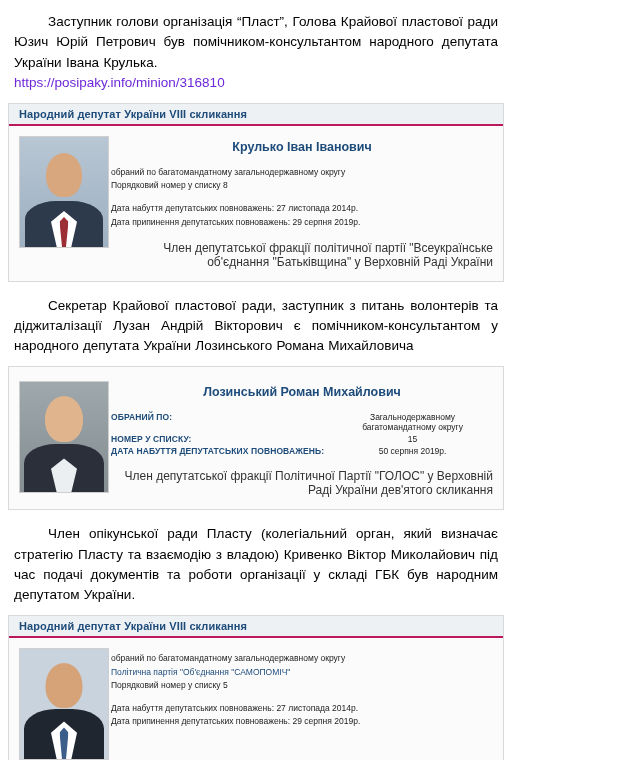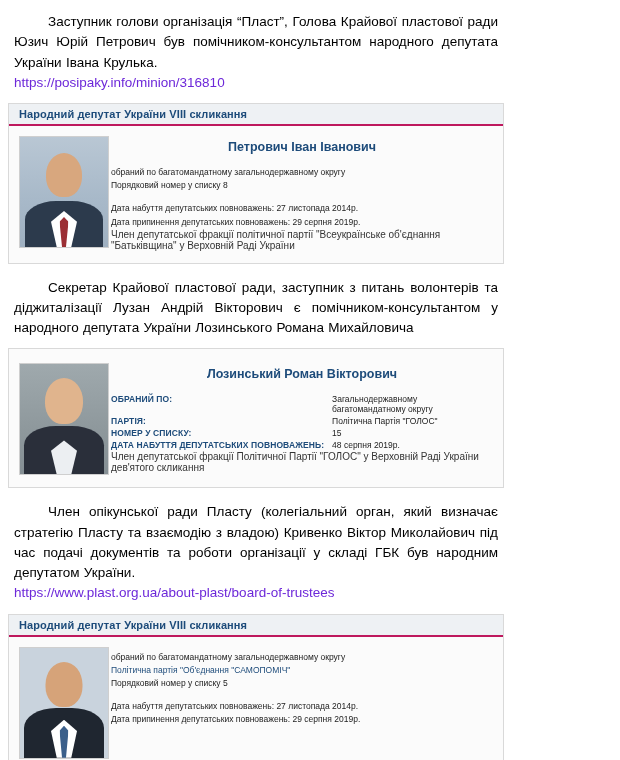--- a/index.html
+++ b/index.html
@@ -141,28 +141,28 @@
     text-align: left;
     padding-right: 8px;
     font-weight: bold;
     color: #1d4b7a;
     white-space: nowrap;
     width: 57%;
     text-transform: uppercase;
     letter-spacing: 0.1px;
   }
   .kv td.v {
-    text-align: left;
+    text-align: center;
     color: #222;
   }
   .footnote {
-    font-size: 10px;
+    font-size: 12px;
     color: #333;
-    text-align: left;
-    margin-top: 0;
+    text-align: right;
+    margin-top: 12px;
     width: 100%;
   }
   .spacer-sm { height: 14px; }
 </style>
 </head>
 <body>
 
 <div class="page">
 
   <p class="para first">Заступник голови організація “Пласт”, Голова Крайової пластової ради Юзич Юрій Петрович був помічником-консультантом народного депутата України Івана Крулька.</p>
@@ -174,21 +174,21 @@
       <div class="photo-wrap">
         <div class="photo">
           <div class="bg" style="background:linear-gradient(180deg,#b9c7d4 0%,#a8b9c9 55%,#9fb0c1 100%);"></div>
           <div class="head" style="top:16px;width:36px;height:44px;background:#d8a77e;"></div>
           <div class="body" style="bottom:0;width:78px;height:46px;background:#2c3a4c;"></div>
           <div class="shirt" style="height:36px;"></div>
           <div class="tie" style="height:30px;background:#9b2f35;"></div>
         </div>
       </div>
       <div class="info">
-        <div class="person-name">Петрович Іван Іванович</div>
+        <div class="person-name">Крулько Іван Іванович</div>
         <div class="lines-center">
           <div>обраний по багатомандатному загальнодержавному округу</div>
           <div>Порядковий номер у списку 8</div>
           <div class="gap"></div>
           <div>Дата набуття депутатських повноважень: 27 листопада 2014р.</div>
           <div>Дата припинення депутатських повноважень: 29 серпня 2019р.</div>
         </div>
         <div class="footnote">Член депутатської фракції політичної партії "Всеукраїнське об'єднання "Батьківщина" у Верховній Раді України</div>
       </div>
     </div>
@@ -203,50 +203,45 @@
       <div class="photo-wrap">
         <div class="photo">
           <div class="bg" style="background:linear-gradient(180deg,#9fa9ad 0%,#8e989c 60%,#858f94 100%);"></div>
           <div class="head" style="top:14px;width:38px;height:46px;background:#e0b48d;"></div>
           <div class="body" style="bottom:0;width:80px;height:48px;background:#2a2f3a;"></div>
           <div class="shirt" style="height:34px;background:#eceff2;"></div>
           <div class="tie" style="height:0;"></div>
         </div>
       </div>
       <div class="info">
-        <div class="person-name">Лозинський Роман Вікторович</div>
+        <div class="person-name">Лозинський Роман Михайлович</div>
         <table class="kv">
           <tbody>
               <tr>
             <td class="k">ОБРАНИЙ ПО:</td>
             <td class="v">Загальнодержавному багатомандатному округу</td>
           </tr>
           <tr>
-            <td class="k">ПАРТІЯ:</td>
-            <td class="v">Політична Партія "ГОЛОС"</td>
-          </tr>
-          <tr>
             <td class="k">НОМЕР У СПИСКУ:</td>
             <td class="v">15</td>
           </tr>
           <tr>
             <td class="k">ДАТА НАБУТТЯ ДЕПУТАТСЬКИХ ПОВНОВАЖЕНЬ:</td>
-            <td class="v">48 серпня 2019р.</td>
+            <td class="v">50 серпня 2019р.</td>
           </tr>
         </tbody>
           </table>
         <div class="footnote">Член депутатської фракції Політичної Партії "ГОЛОС" у Верховній Раді України дев'ятого скликання</div>
       </div>
     </div>
   </div>
 
   <div class="spacer-sm"></div>
 
   <p class="para">Член опікунської ради Пласту (колегіальний орган, який визначає стратегію Пласту та взаємодію з владою) Кривенко Віктор Миколайович під час подачі документів та роботи організації у складі ГБК був народним депутатом України.</p>
-  <p class="url">https://www.plast.org.ua/about-plast/board-of-trustees</p>
 
   <div class="card">
     <div class="card-header">Народний депутат України VIII скликання</div>
     <div class="card-body">
       <div class="photo-wrap">
         <div class="photo">
           <div class="bg" style="background:linear-gradient(180deg,#93a3b3 0%,#7e8fa1 60%,#74destroy 100%);"></div>
           <div class="head" style="top:14px;width:37px;height:45px;background:#d6a379;"></div>
           <div class="body" style="bottom:0;width:80px;height:50px;background:#1f2630;"></div>
           <div class="shirt" style="height:38px;"></div>

